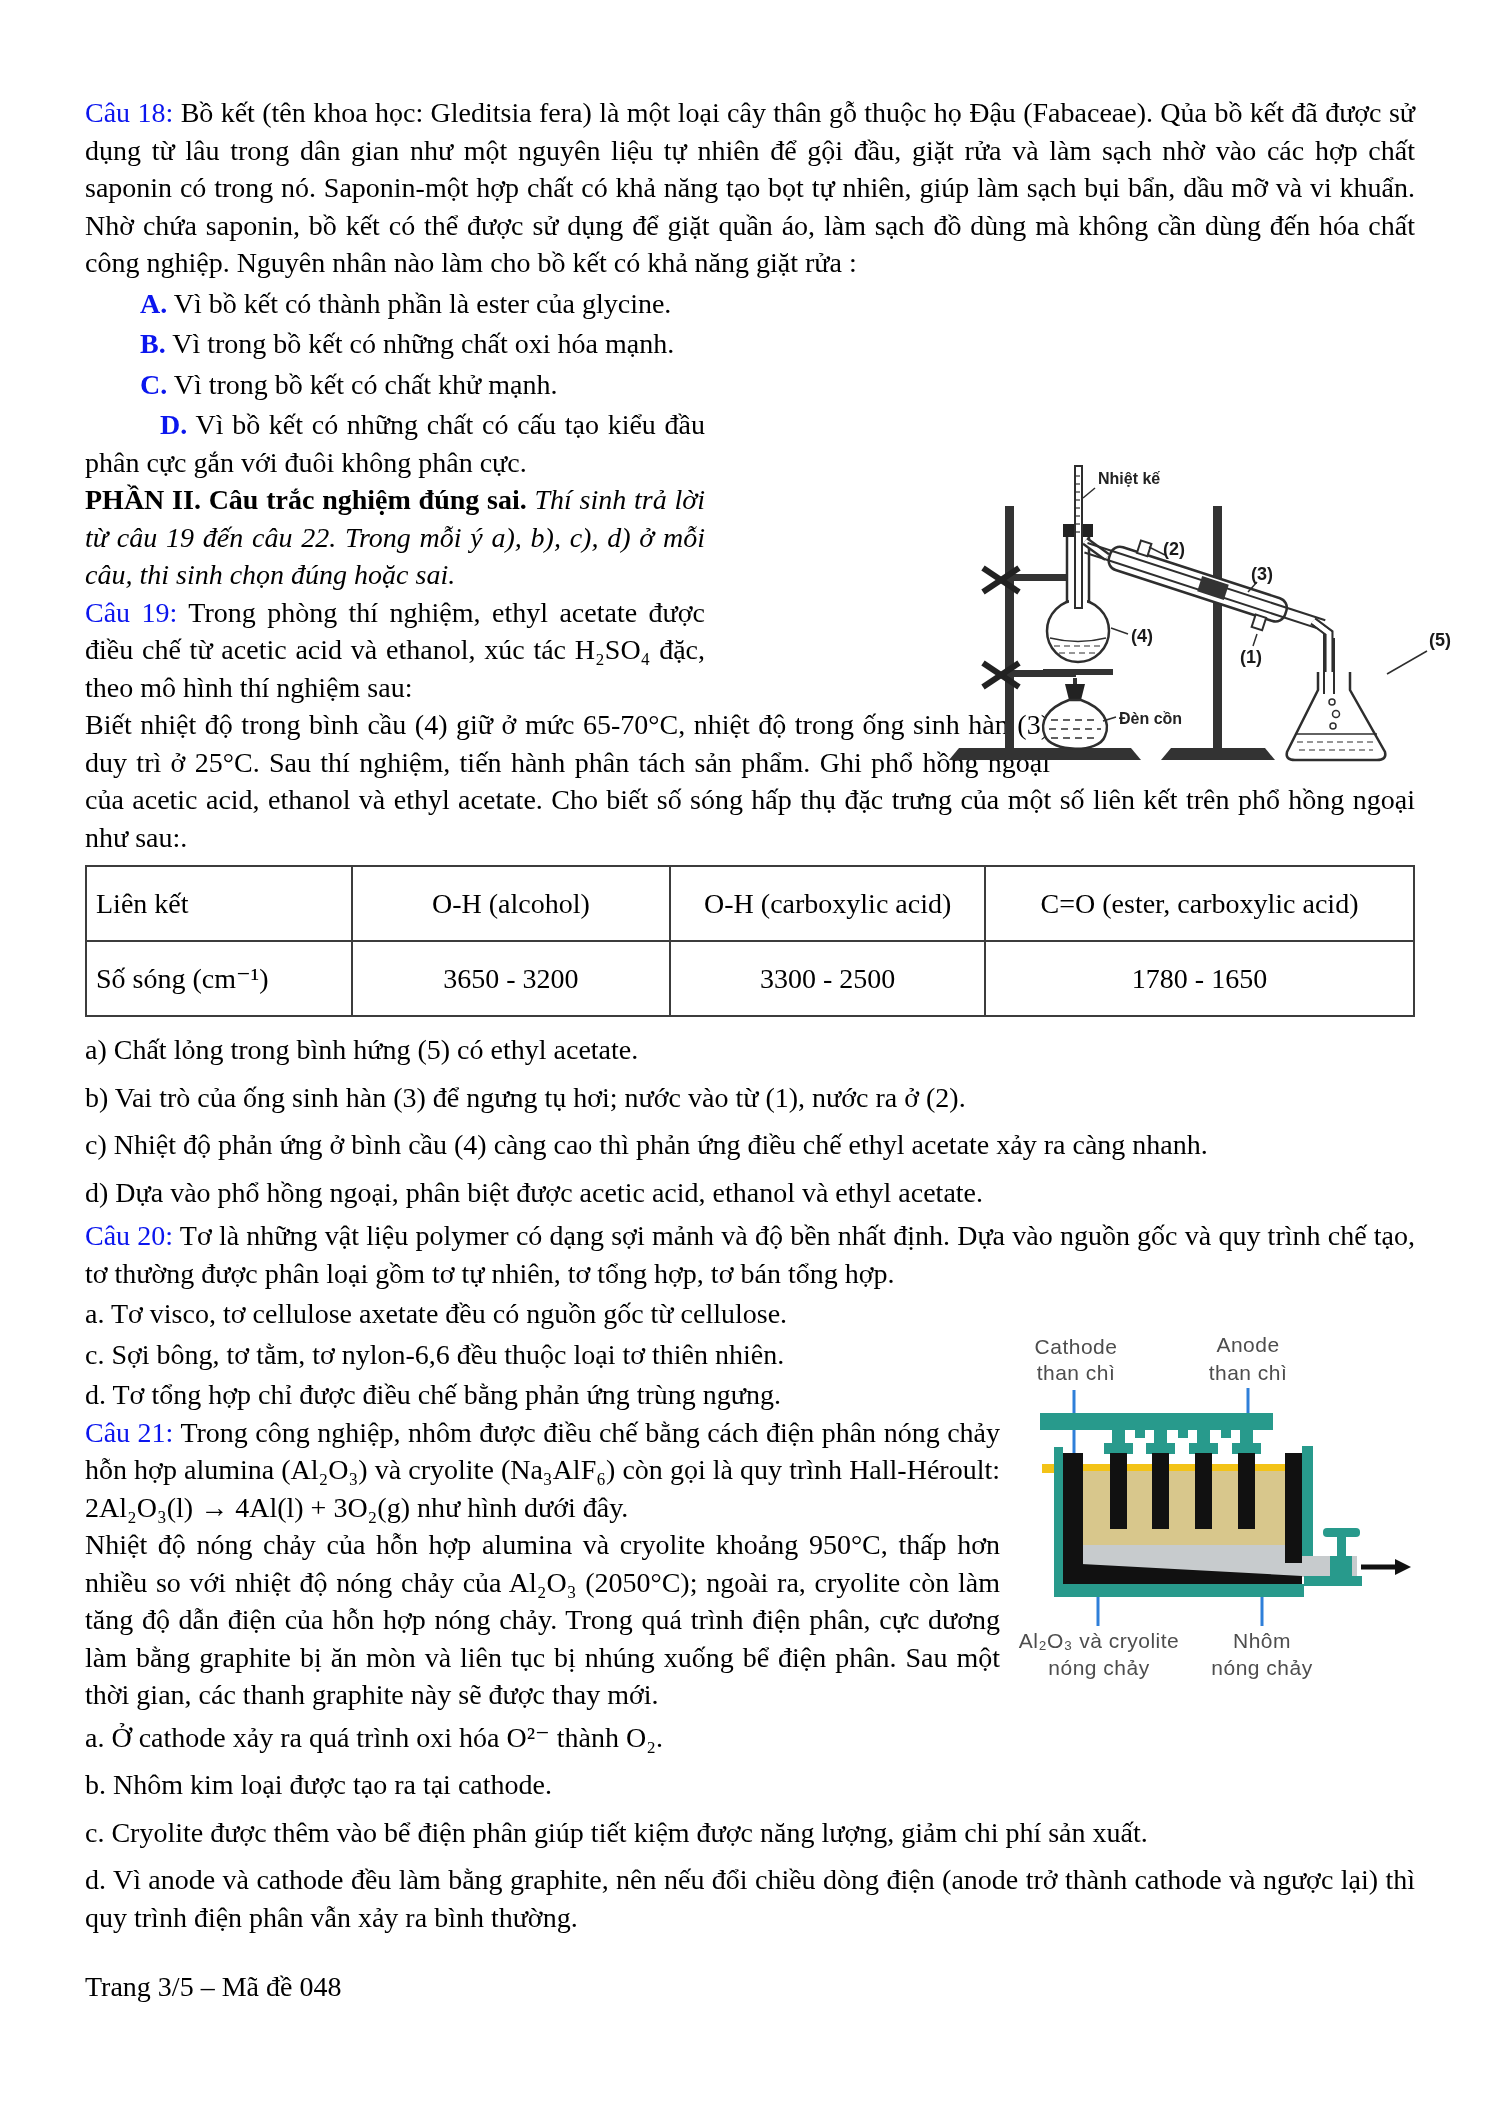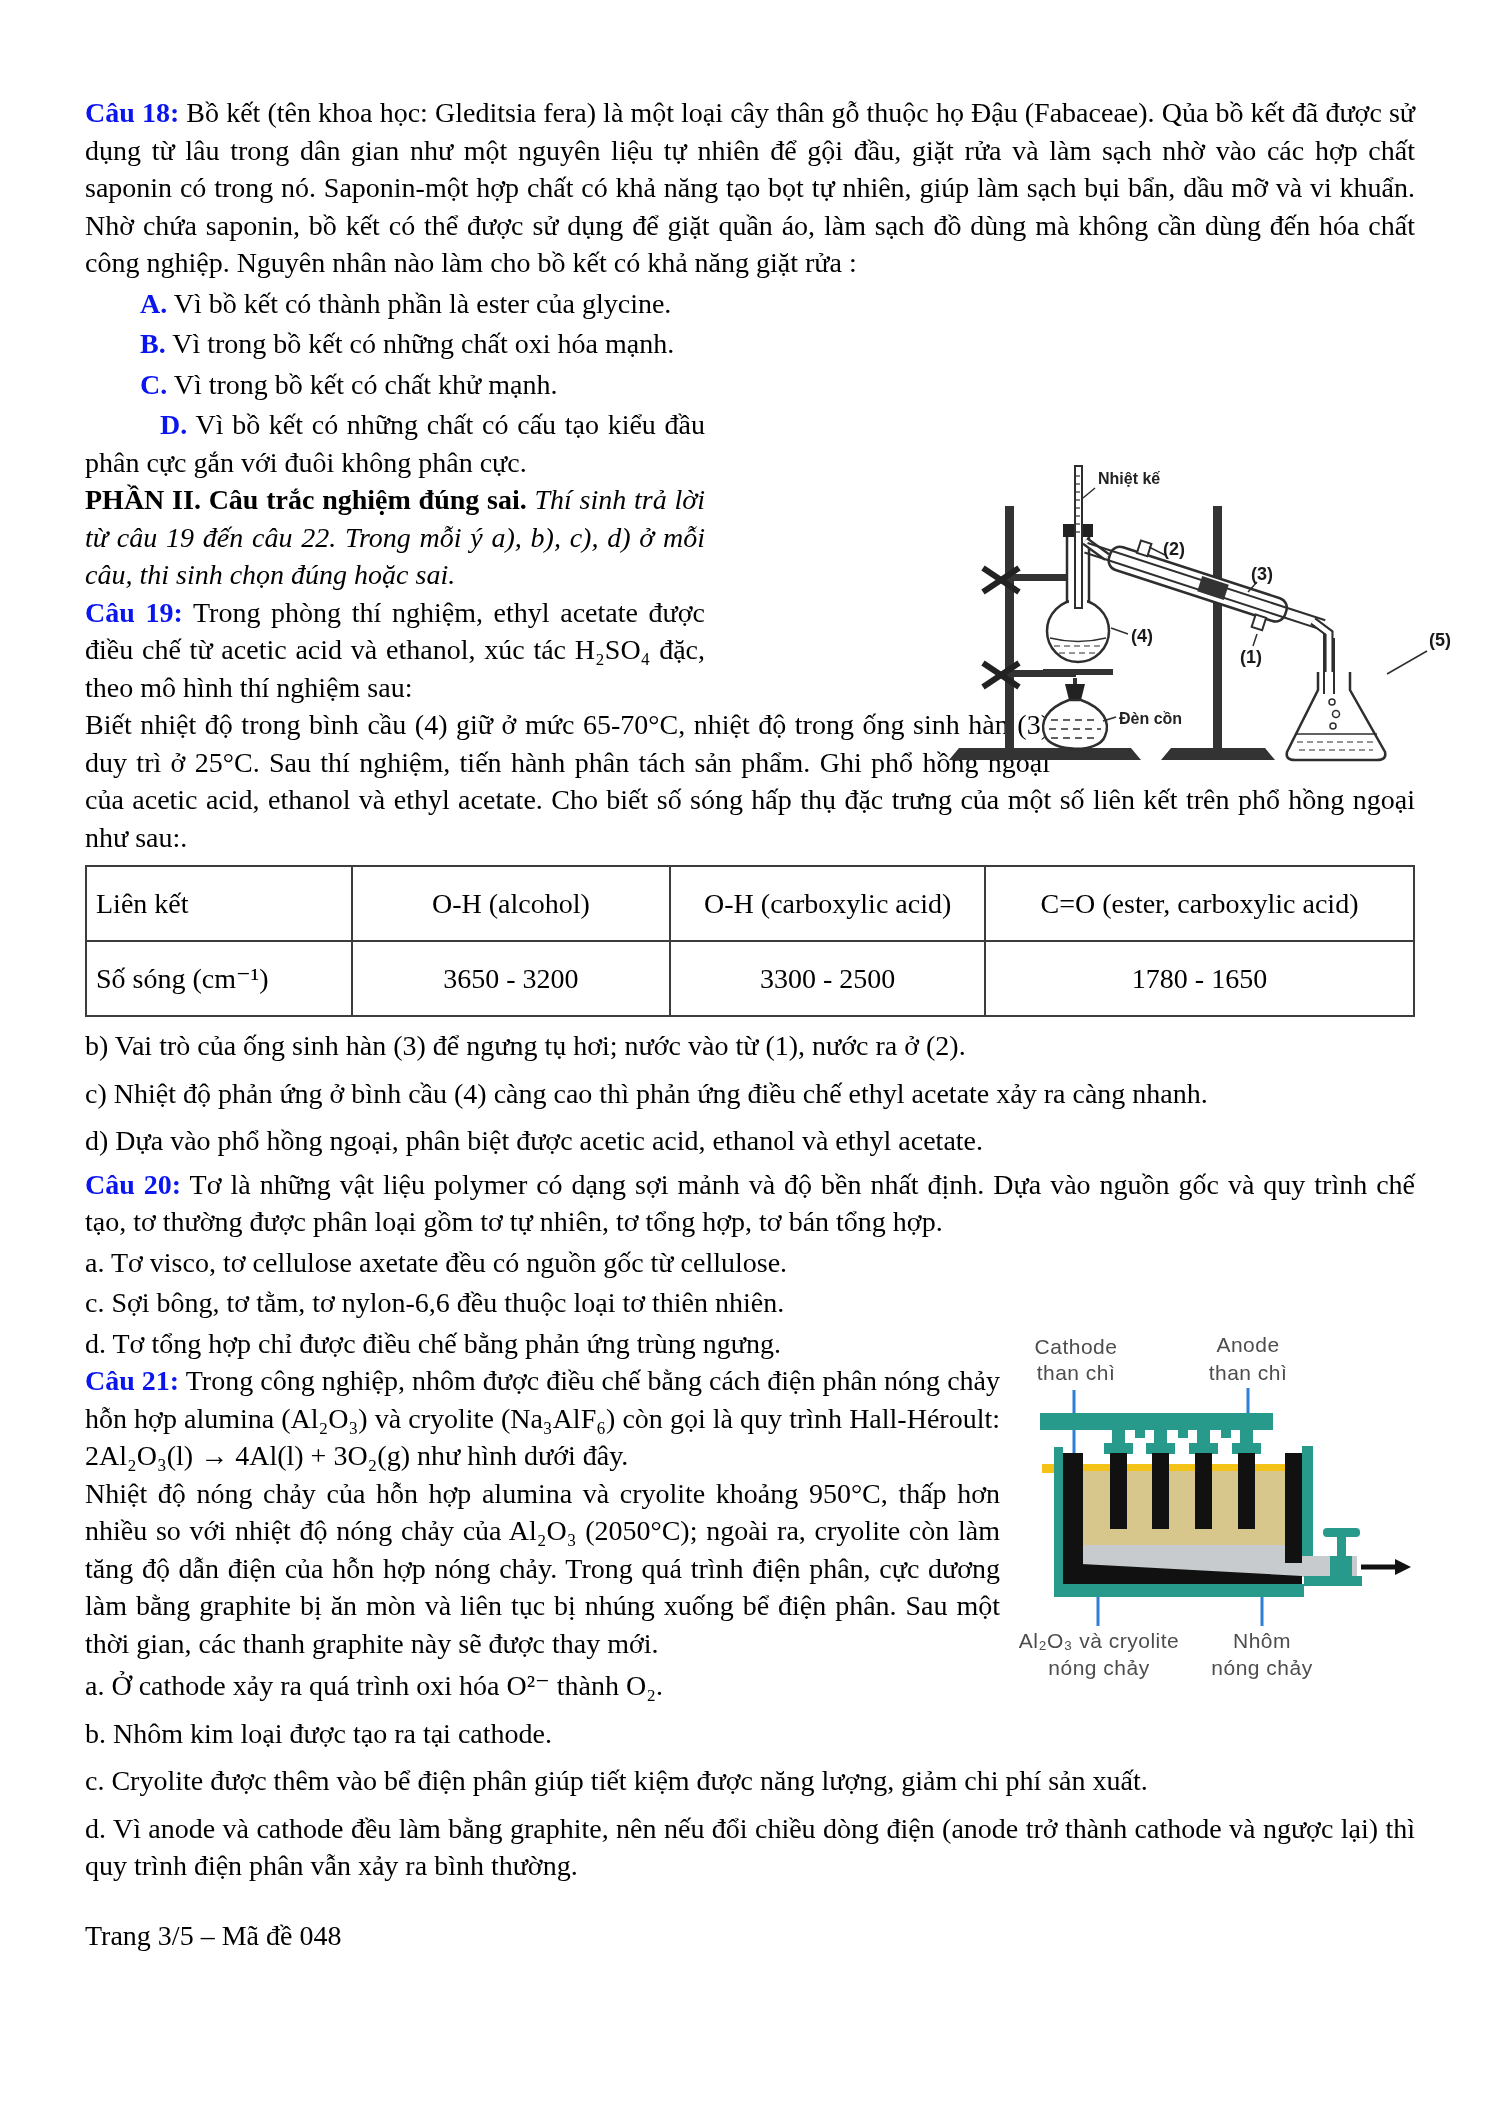--- a/index.html
+++ b/index.html
@@ -8,21 +8,21 @@
     width:1490px;height:2106px;
     margin:0 auto;
     background:#ffffff;
     font-family:"Liberation Serif","DejaVu Serif",serif;
     font-size:28px;line-height:37.5px;color:#000;
     overflow:hidden;
     border-bottom:2px solid #cfcfcf;
   }
   .content{position:relative;padding:94px 75px 0 85px;}
   p{margin:0;text-align:justify;}
-  .qlabel{color:#0b16ee;font-weight:bold;}
+  .qlabel{color:#0b16ee;font-weight:normal;}
   .bold{font-weight:bold;}
   .italic{font-style:italic;}
   .opt{margin-top:3px;text-indent:55px;}
   .opt-d{text-indent:75px;}
   .optletter{color:#0b16ee;font-weight:bold;}
   .spacer{float:right;clear:right;}
   .stmt{margin-top:10px;}
   .stmt20{margin-top:3px;}
   .mt6{margin-top:6px;}
   .mt12{}
@@ -79,20 +79,21 @@
       </tr>
       <tr>
         <td class="first">Số sóng (cm⁻¹)</td>
         <td>3650 - 3200</td>
         <td>3300 - 2500</td>
         <td>1780 - 1650</td>
       </tr>
     </tbody>
       </table>
 
+    <p class="stmt" style="margin-top:14px">a) Chất lỏng trong bình hứng (5) có ethyl acetate.</p>
     <p class="stmt">b) Vai trò của ống sinh hàn (3) để ngưng tụ hơi; nước vào từ (1), nước ra ở (2).</p>
     <p class="stmt">c) Nhiệt độ phản ứng ở bình cầu (4) càng cao thì phản ứng điều chế ethyl acetate xảy ra càng nhanh.</p>
     <p class="stmt">d) Dựa vào phổ hồng ngoại, phân biệt được acetic acid, ethanol và ethyl acetate.</p>
 
     <p class="mt6"><span class="qlabel">Câu 20:</span> <span>Tơ là những vật liệu polymer có dạng sợi mảnh và độ bền nhất định. Dựa vào nguồn gốc và quy trình chế tạo, tơ thường được phân loại gồm tơ tự nhiên, tơ tổng hợp, tơ bán tổng hợp.</span></p>
     <p class="stmt20">a. Tơ visco, tơ cellulose axetate đều có nguồn gốc từ cellulose.</p>
     <p class="stmt20">c. Sợi bông, tơ tằm, tơ nylon-6,6 đều thuộc loại tơ thiên nhiên.</p>
     <p class="stmt20">d. Tơ tổng hợp chỉ được điều chế bằng phản ứng trùng ngưng.</p>
 
     <p class="mt12"><span class="spacer" style="width:415px;height:110px"></span><span class="qlabel">Câu 21:</span> <span>Trong công nghiệp, nhôm được điều chế bằng cách điện phân nóng chảy hỗn hợp alumina (Al₂O₃) và cryolite (Na₃AlF₆) còn gọi là quy trình Hall-Héroult: 2Al₂O₃(l) → 4Al(l) + 3O₂(g) như hình dưới đây.</span></p>

